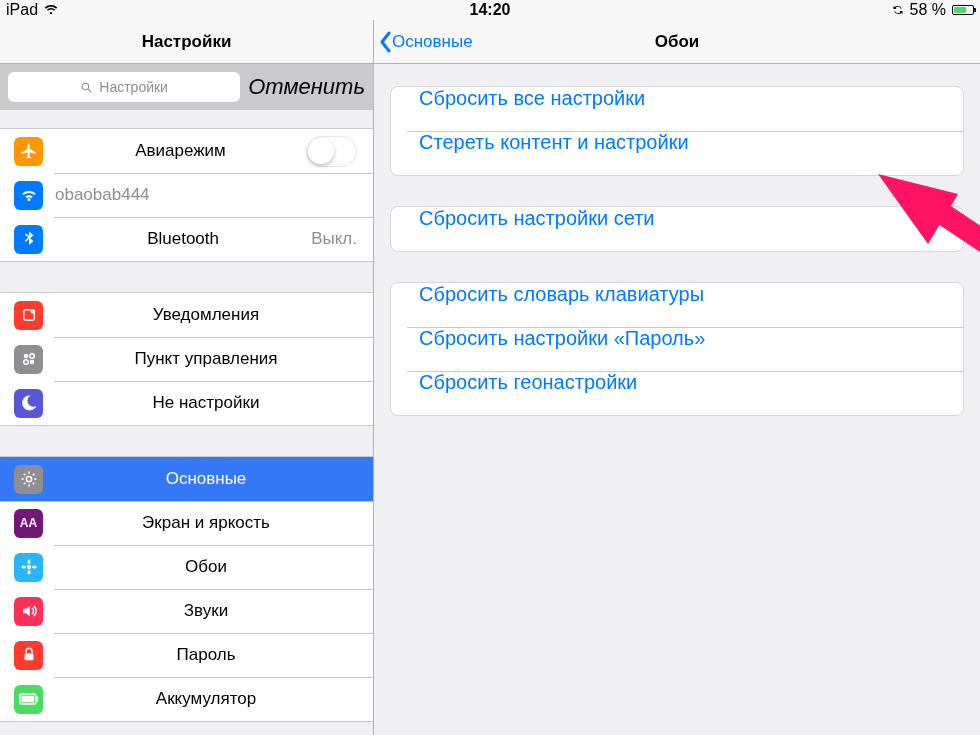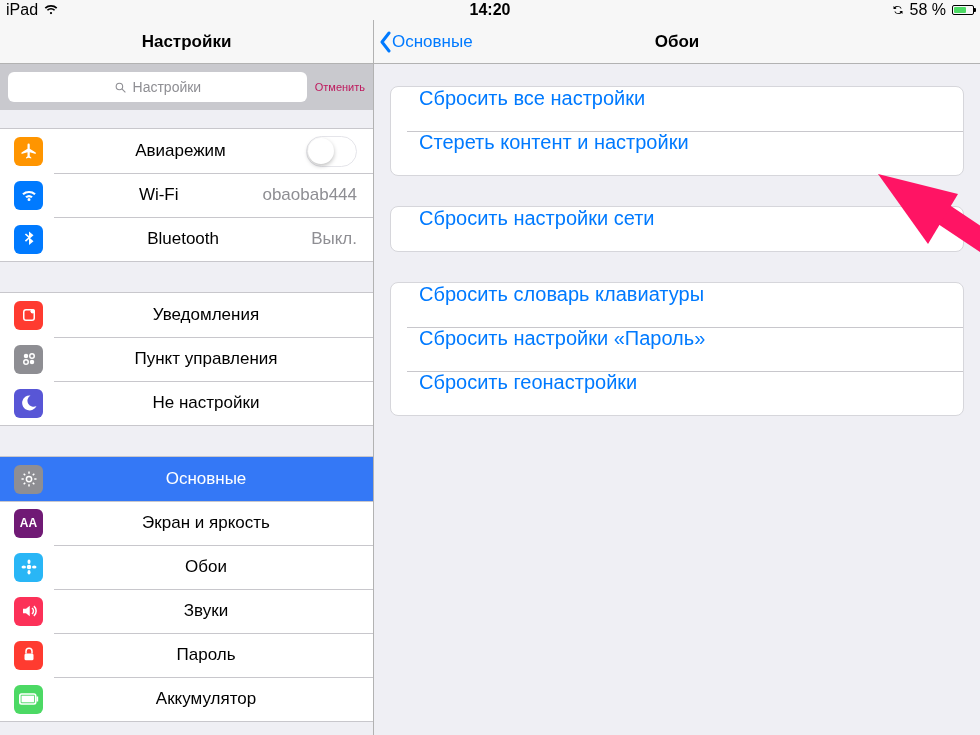--- a/index.html
+++ b/index.html
@@ -23,21 +23,21 @@
   
   .navbar { height:44px; background:#f7f7f7; border-bottom:1px solid #b2b2b2; display:flex; align-items:center; position:relative; }
   .nav-title { position:absolute; left:50%; transform:translateX(-50%); font-size:17px; font-weight:600; }
   .back-btn { display:flex; align-items:center; color:#007aff; font-size:17px; padding-left:4px; cursor:pointer;}
   .back-chevron { width:14px; height:22px; }
 
   
   .search-row { background:#c9c9ce; padding:8px 8px; display:flex; align-items:center; gap:8px; }
   .search-box { flex:1; background:#fff; border-radius:6px; height:30px; display:flex; align-items:center; justify-content:center; gap:6px; color:#8e8e93; font-size:14px;}
   .search-icon { width:13px; height:13px; }
-  .cancel-link { color:#be185d; font-size:11px; cursor:pointer;}
+  .cancel-link { color:#000000; font-size:22px; cursor:pointer;font-style:italic;}
 
   
   .group { margin-top:30px; background:#fff; border-top:1px solid #c8c7cc; border-bottom:1px solid #c8c7cc;text-align:center; }
   .group.first { margin-top:18px; }
   .cell { height:44px; display:flex; align-items:center; padding:0 16px 0 14px; position:relative; }
   .cell + .cell::before { content:""; position:absolute; left:54px; right:0; top:0; height:1px; background:#c8c7cc; }
   .cell .icon { width:29px; height:29px; border-radius:6px; margin-right:12px; display:flex; align-items:center; justify-content:center; flex-shrink:0;}
   .cell .label { font-size:17px; flex:1; }
   .cell .detail { font-size:17px; color:#8e8e93; }
   .cell.selected { background:#3478f6; }
@@ -121,21 +121,20 @@
           <span class="toggle">
                 <span class="knob"></span>
               </span>
         </div>
         <div class="cell">
           <span class="icon ic-blue">
                 <svg width="18" height="18" viewBox="0 0 24 24">
                   <path fill="#fff" d="M12 20a2 2 0 1 0 0-4 2 2 0 0 0 0 4zm-5-6a8 8 0 0 1 10 0l-2 2a5 5 0 0 0-6 0zm-4-4a14 14 0 0 1 18 0l-2 2a11 11 0 0 0-14 0z"></path>
                 </svg>
               </span>
-          <span class="label">Wi-Fi</span>
           <span class="detail">obaobab444</span>
         </div>
         <div class="cell">
           <span class="icon ic-blue">
                 <svg width="18" height="18" viewBox="0 0 24 24">
                   <path fill="#fff" d="M12 2l6 5-4.5 4L18 15l-6 5v-8l-4 3.5-1.5-1.5L11 10 6.5 6 8 4.5l4 3.5z"></path>
                 </svg>
               </span>
           <span class="label">Bluetooth</span>
           <span class="detail">Выкл.</span>

